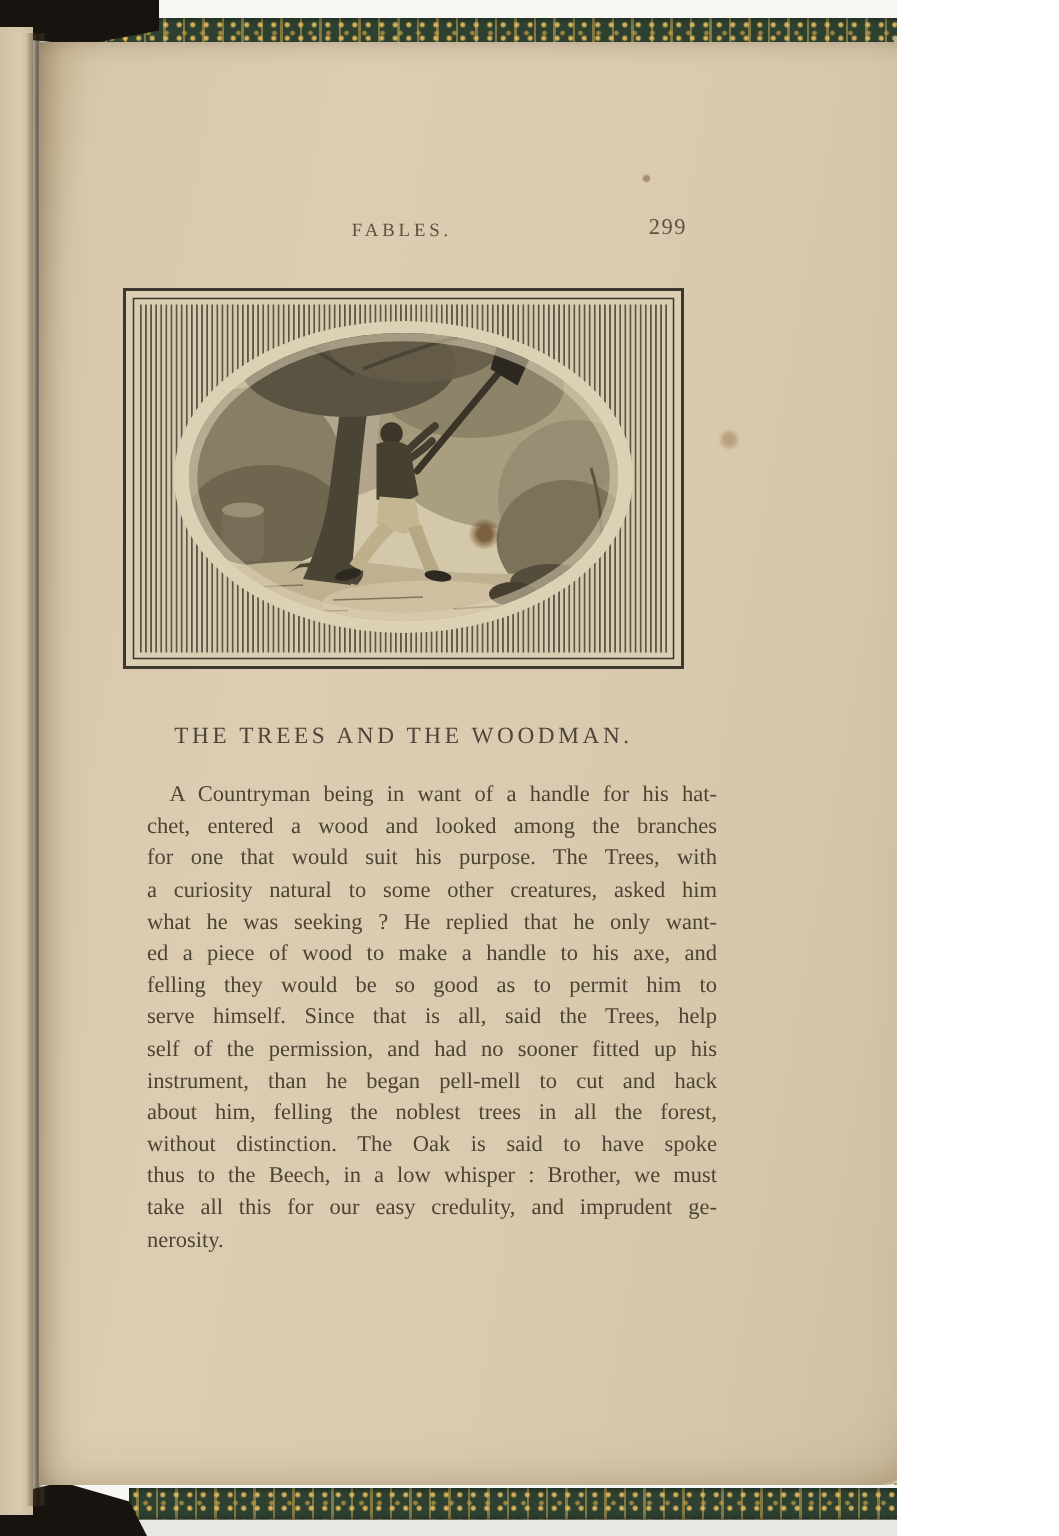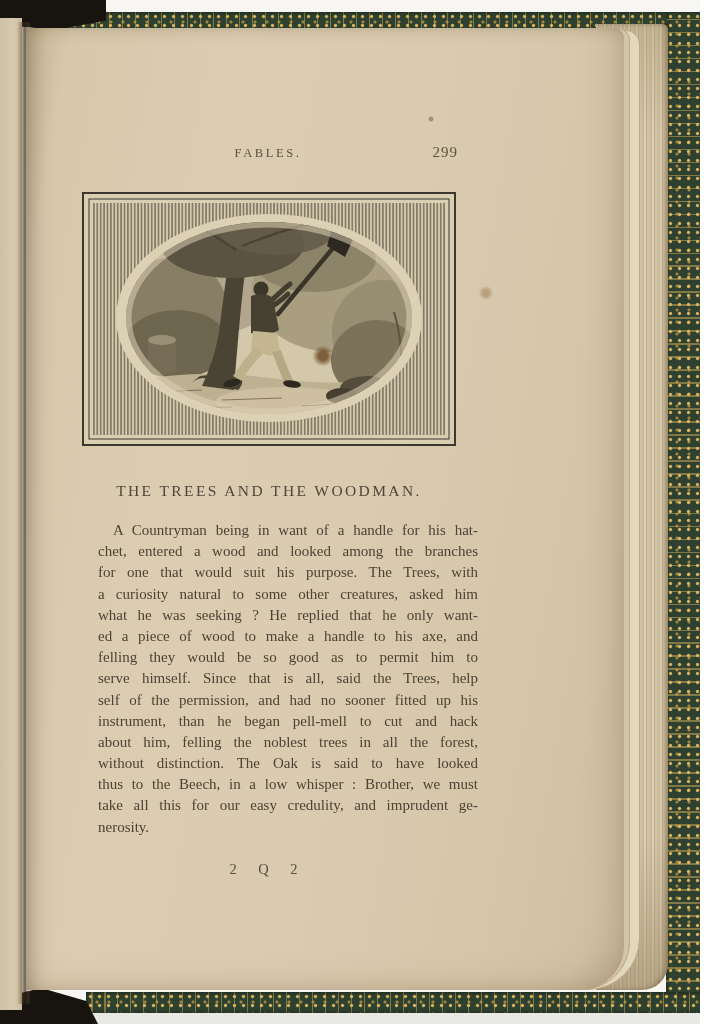--- a/index.html
+++ b/index.html
@@ -1,17 +1,17 @@
 <!DOCTYPE html>
 <html><head>
 <meta charset="utf-8">
 <style>
   html,body{margin:0;padding:0;}
   .scene{
-    position:relative; width:700px; height:1024px; overflow:hidden;
+    position:relative; width:598px; height:1024px; overflow:hidden;
     background:#f7f6f3;
     font-family:"Liberation Serif", serif;
   }
   .photo-bottom{position:absolute;left:0;top:1011px;width:706px;height:13px;background:#e8e8e5;}
 
   
   .cover{
     position:absolute;
     background-color:#2e4130;
     background-image:
@@ -199,25 +199,24 @@
       <div class="bodyline">chet, entered a wood and looked among the branches</div>
       <div class="bodyline">for one that would suit his purpose. The Trees, with</div>
       <div class="bodyline">a curiosity natural to some other creatures, asked him</div>
       <div class="bodyline">what he was seeking ? He replied that he only want-</div>
       <div class="bodyline">ed a piece of wood to make a handle to his axe, and</div>
       <div class="bodyline">felling they would be so good as to permit him to</div>
       <div class="bodyline">serve himself. Since that is all, said the Trees, help</div>
       <div class="bodyline">self of the permission, and had no sooner fitted up his</div>
       <div class="bodyline">instrument, than he began pell-mell to cut and hack</div>
       <div class="bodyline">about him, felling the noblest trees in all the forest,</div>
-      <div class="bodyline">without distinction. The Oak is said to have looked</div>
+      <div class="bodyline">without distinction. The Oak is said to have spoke</div>
       <div class="bodyline">thus to the Beech, in a low whisper : Brother, we must</div>
       <div class="bodyline">take all this for our easy credulity, and imprudent ge-</div>
       <div class="bodyline last">nerosity.</div>
     </div>
 
-    <div class="signature">2 Q 2</div>
 
     <div class="stain s1"></div>
     <div class="stain s2"></div>
     <div class="stain s3"></div>
   </div>
 </div>
 
 </body></html>

